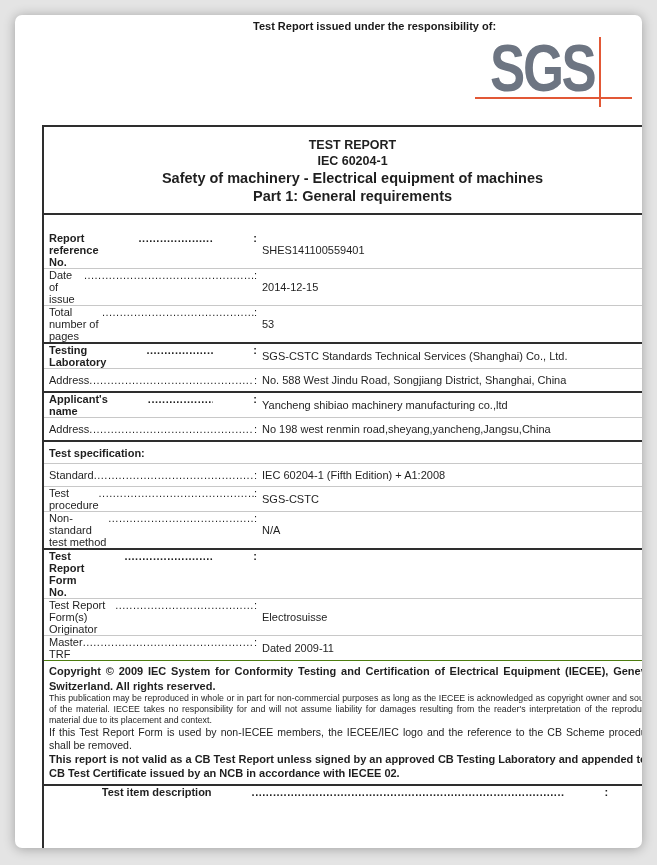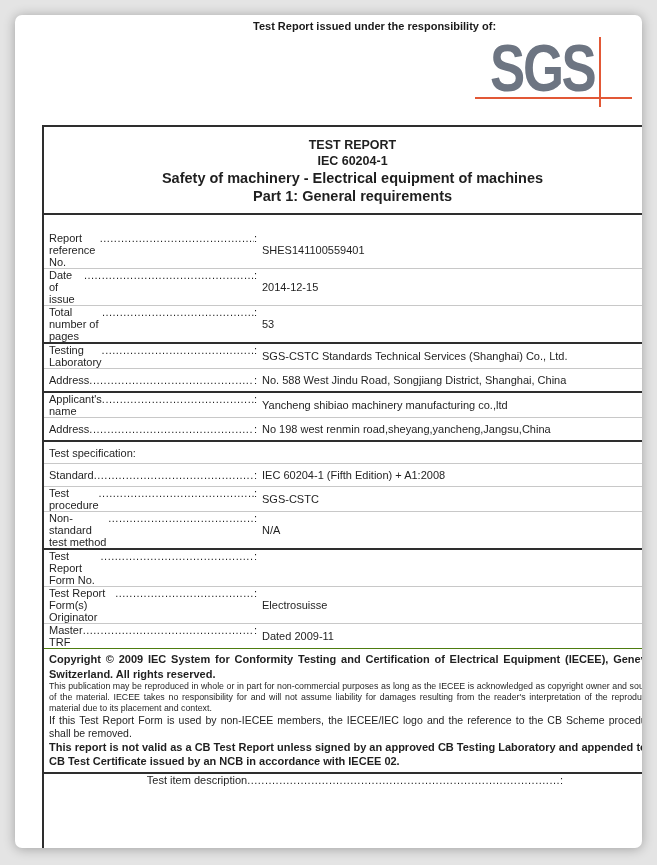--- a/index.html
+++ b/index.html
@@ -46,21 +46,21 @@
   .t-lg { font-size:14.5px; line-height:18px; }
   .sec { border-top:2px solid #2e2e2e; }
   .sec-a { padding-top:17px; }
   .row { display:flex; align-items:center; min-height:23px; padding-left:5px; box-sizing:border-box; }
   .sep .row + .row { border-top:1px solid #c8c8c8; }
   .lbl { flex:0 0 208px; display:flex; align-items:baseline; overflow:hidden; }
   .leader { flex:1 1 auto; overflow:hidden; white-space:nowrap; }
   .leader::after { content:"........................................................................................"; letter-spacing:0.5px; }
   .colon { flex:none; }
   .val { flex:1; padding-left:5px; }
-  .b { font-weight:normal; }
+  .b { font-weight:bold;gap:40px; }
   .row.hdr .lbl { flex:none; width:auto; }
   .sec-f .row { min-height:27px;flex-direction:column; }
   .row-tm { align-items:flex-start; padding-top:4px; min-height:54px; }
   
   .copyright { border-top:1px solid #4d7c0f; padding:3px 5px 4px 5px; }
   .cr-head { font-size:11px; font-weight:bold; line-height:14.5px; text-align:justify; }
   .cr-fine { font-size:8.8px; line-height:11px; text-align:justify; }
   .cr-note { font-size:10.5px; line-height:13px; text-align:justify; }
   .cr-tail { font-size:11px; font-weight:bold; line-height:14px; text-align:justify; }
   

